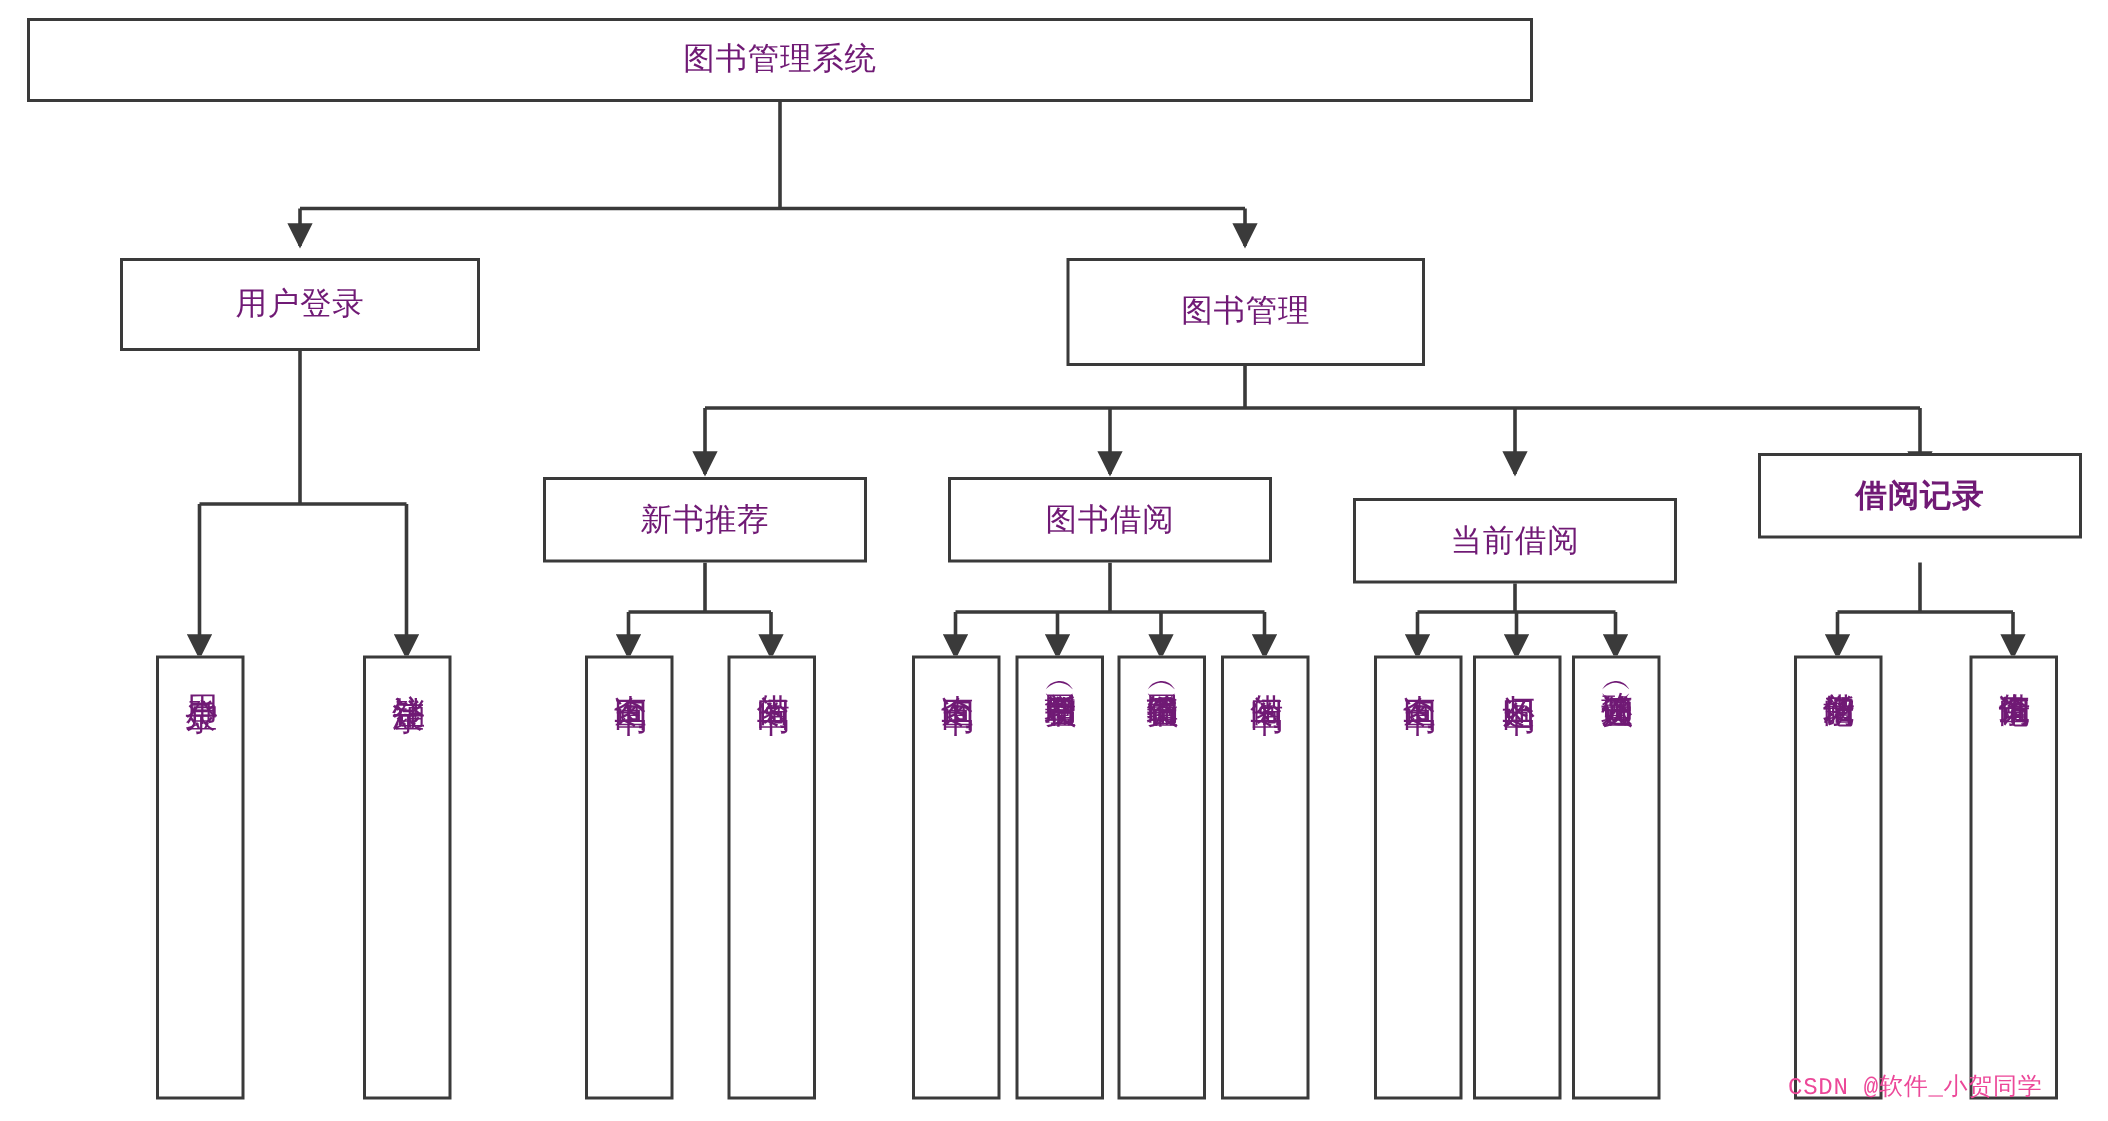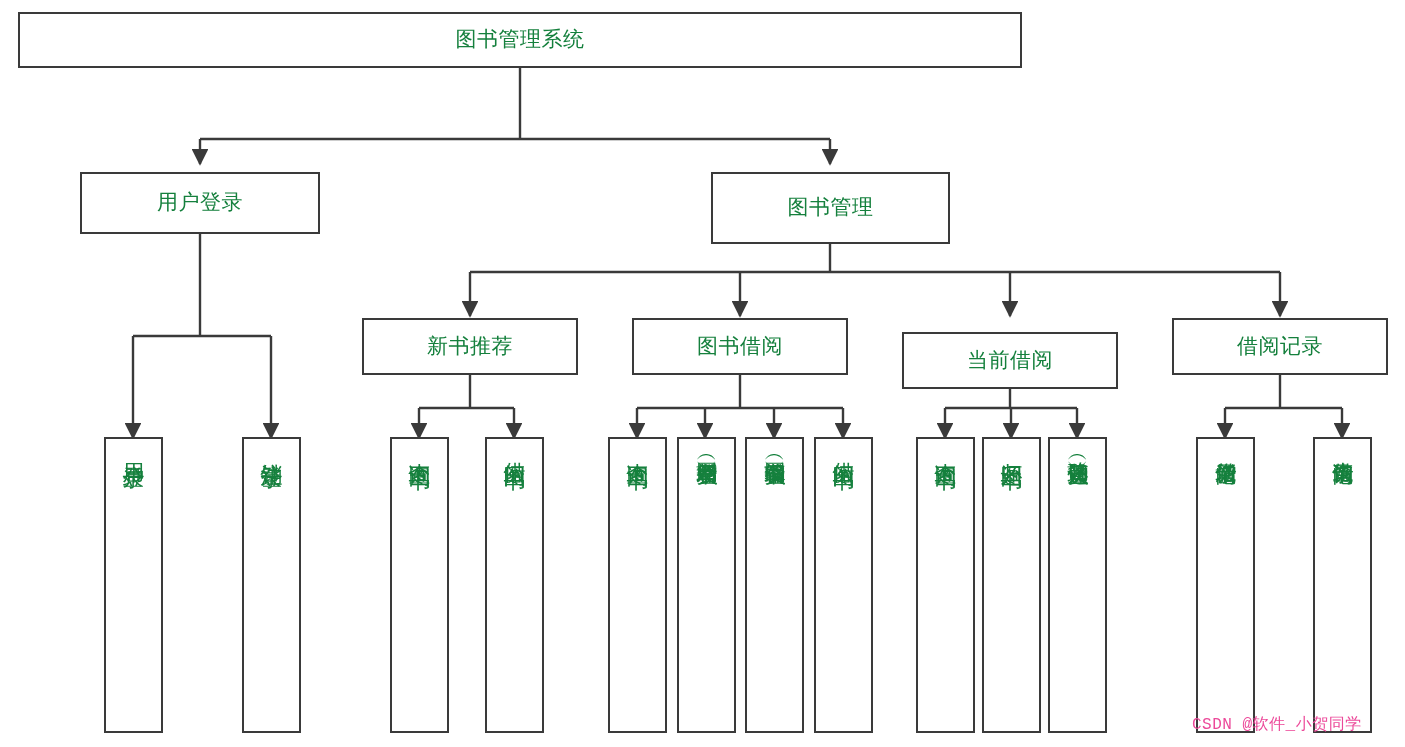--- a/index.html
+++ b/index.html
@@ -31,21 +31,21 @@
   .node {
     position: absolute;
     box-sizing: border-box;
     background: #ffffff;
     border: 2px solid #3a3a3a;
     display: flex;
     align-items: center;
     justify-content: center;
   }
   .node-label {
-    color: #15803d;
+    color: #701a75;
     line-height: 1.12;
     text-align: center;
     white-space: pre;
   }
   .node.horizontal .node-label {
     font-size: 21px;
     letter-spacing: 0.5px;
   }
   .node.vertical {
     align-items: flex-start;
@@ -143,21 +143,21 @@
 
   <div class="node horizontal" style="left:362px; top:318px; width:216px; height:57px;">
     <span class="node-label">新书推荐</span>
   </div>
   <div class="node horizontal" style="left:632px; top:318px; width:216px; height:57px;">
     <span class="node-label">图书借阅</span>
   </div>
   <div class="node horizontal" style="left:902px; top:332px; width:216px; height:57px;">
     <span class="node-label">当前借阅</span>
   </div>
-  <div class="node horizontal" style="left:1172px; top:318px; width:216px; height:57px;">
+  <div class="node horizontal" style="left:1172px; top:302px; width:216px; height:57px;font-weight:bold;">
     <span class="node-label">借阅记录</span>
   </div>
 
   <div class="node vertical" style="left:104px; top:437px; width:59px; height:296px;">
     <span class="node-label">用户登录</span>
   </div>
   <div class="node vertical" style="left:242px; top:437px; width:59px; height:296px;">
     <span class="node-label">注销登录</span>
   </div>
 

